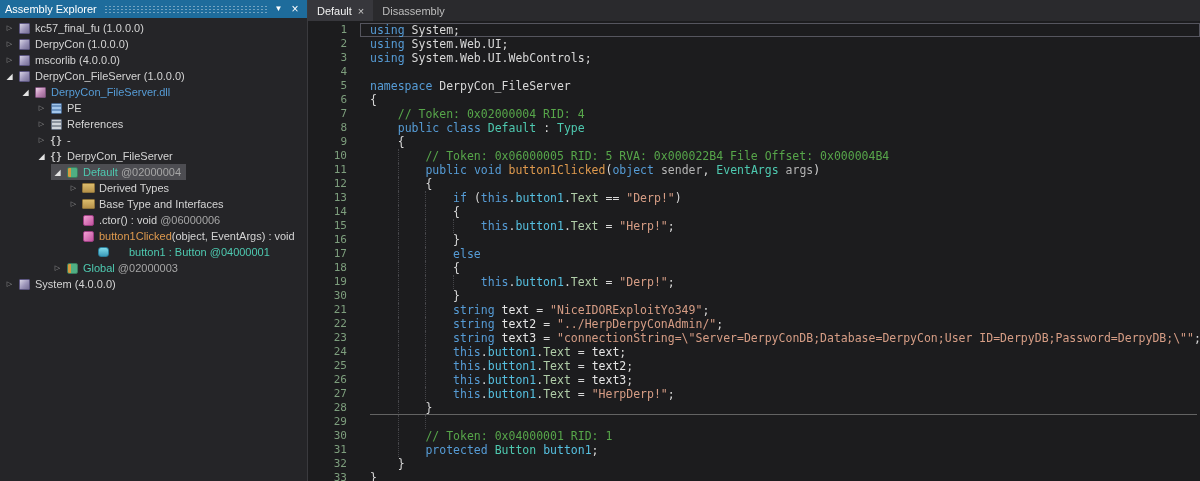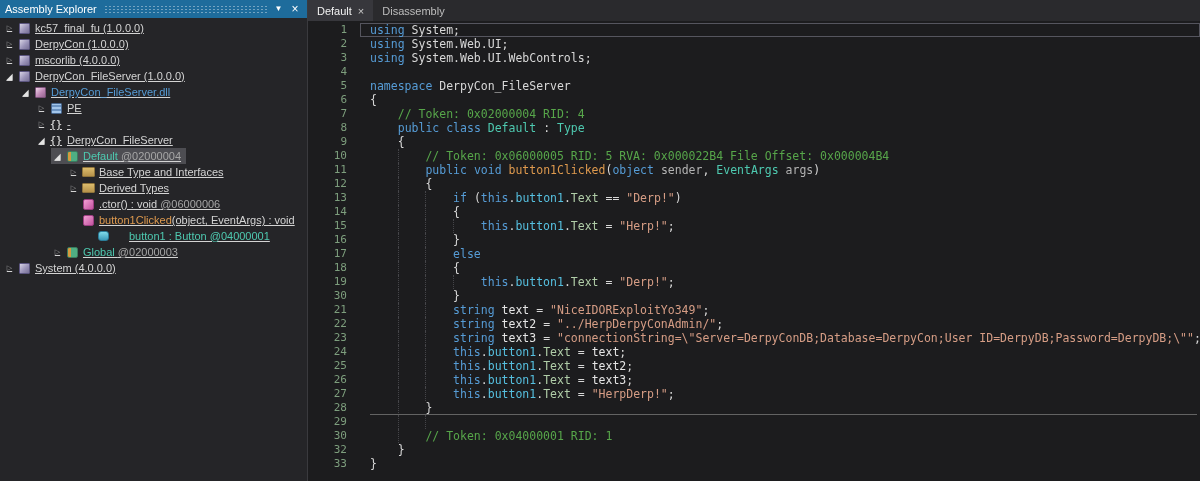--- a/index.html
+++ b/index.html
@@ -7,21 +7,21 @@
   .app{width:1200px;height:481px;display:flex;background:var(--c-editor,#1c1c1e);font-family:"Liberation Sans","DejaVu Sans",sans-serif;overflow:hidden;}
 
   
   .explorer{width:308px;flex:none;background:var(--c-panel,#252528);border-right:1px solid #3a3a3e;display:flex;flex-direction:column;overflow:hidden;}
   .explorer-header{height:18px;flex:none;background:var(--c-accent,#1e6c9c);display:flex;align-items:center;color:#fff;font-size:11px;}
   .explorer-title{padding:0 7px 0 5px;white-space:nowrap;}
   .header-dots{flex:1;height:9px;margin-right:4px;background-image:radial-gradient(rgba(255,255,255,.38) 1px,transparent 1.3px);background-size:4px 3px;}
   .header-btn{width:15px;flex:none;text-align:center;font-size:8px;color:#fff;line-height:18px;cursor:default;}
   .header-btn.close{font-size:12px;width:18px;margin-right:3px;}
   .tree{flex:1;padding-top:2px;overflow:hidden;}
-  .tree-row{height:16px;display:flex;align-items:center;padding-left:3px;font-size:11px;color:#d4d4d4;white-space:nowrap;overflow:hidden;text-decoration:underline;}
+  .tree-row{height:16px;display:flex;align-items:center;padding-left:3px;font-size:11px;color:#d4d4d4;white-space:nowrap;overflow:hidden;}
   .row-inner{display:inline-flex;align-items:center;height:16px;padding-right:5px;}
   .tree-row.selected .row-inner{background:var(--c-selection,#4d4d52);}
   .expander{width:13px;flex:none;font-size:7px;color:#9a9a9a;text-align:center;}
   .expander.open{color:#e4e4e4;font-size:8px;}
   .ticon{width:16px;height:14px;flex:none;display:inline-flex;align-items:center;justify-content:center;margin-right:3px;}
   .icon-assembly::before{content:'';display:inline-block;width:9px;height:9px;background:linear-gradient(135deg,#d6d2e4,#9a93b8 55%,#777095);border:1px solid #5c5680;border-radius:1px;}
   .icon-module::before{content:'';display:inline-block;width:9px;height:9px;background:linear-gradient(135deg,#eed4e8,#bd86b4 55%,#95648f);border:1px solid #7c527a;border-radius:1px;}
   .icon-pe::before{content:'';display:inline-block;width:9px;height:9px;background:repeating-linear-gradient(0deg,#a3c6ea 0 2px,#6c94c2 2px 4px);border:1px solid #49688f;border-radius:1px;}
   .icon-refs::before{content:'';display:inline-block;width:9px;height:9px;background:repeating-linear-gradient(0deg,#cfd4da 0 2px,#8b939d 2px 4px);border:1px solid #667080;border-radius:1px;}
   .icon-ns{color:#c9c9c9;font-family:"DejaVu Sans Mono",monospace;font-weight:bold;font-size:10px;}
@@ -109,20 +109,27 @@
         <div class="tree-row">
           <span class="row-inner" style="margin-left: 32px;">
             <span class="expander">▷</span>
             <span class="ticon icon-pe"></span>
             <span><span class="t-default">PE</span></span>
           </span>
         </div>
         <div class="tree-row">
           <span class="row-inner" style="margin-left: 32px;">
             <span class="expander">▷</span>
+            <span class="ticon icon-refs"></span>
+            <span><span class="t-default">References</span></span>
+          </span>
+        </div>
+        <div class="tree-row">
+          <span class="row-inner" style="margin-left: 32px;">
+            <span class="expander">▷</span>
             <span class="ticon icon-ns">{}</span>
             <span><span class="t-default">-</span></span>
           </span>
         </div>
         <div class="tree-row">
           <span class="row-inner" style="margin-left: 32px;">
             <span class="expander open">◢</span>
             <span class="ticon icon-ns">{}</span>
             <span><span class="t-default">DerpyCon_FileServer</span></span>
           </span>
@@ -131,28 +138,28 @@
           <span class="row-inner" style="margin-left: 48px;">
             <span class="expander open">◢</span>
             <span class="ticon icon-class"></span>
             <span><span class="t-teal">Default </span><span class="t-dim">@02000004</span></span>
           </span>
         </div>
         <div class="tree-row">
           <span class="row-inner" style="margin-left: 64px;">
             <span class="expander">▷</span>
             <span class="ticon icon-folder"></span>
+            <span><span class="t-default">Derived Types</span></span>
+          </span>
+        </div>
+        <div class="tree-row">
+          <span class="row-inner" style="margin-left: 64px;">
+            <span class="expander">▷</span>
+            <span class="ticon icon-folder"></span>
             <span><span class="t-default">Base Type and Interfaces</span></span>
-          </span>
-        </div>
-        <div class="tree-row">
-          <span class="row-inner" style="margin-left: 64px;">
-            <span class="expander">▷</span>
-            <span class="ticon icon-folder"></span>
-            <span><span class="t-default">Derived Types</span></span>
           </span>
         </div>
         <div class="tree-row">
           <span class="row-inner" style="margin-left: 64px;">
             <span class="expander"></span>
             <span class="ticon icon-method"></span>
             <span><span class="t-default">.ctor() : void </span><span class="t-dim">@06000006</span></span>
           </span>
         </div>
         <div class="tree-row">
@@ -220,17 +227,18 @@
         <div class="cline"><span class="lnum">21</span><span class="lc"><span class="guide" style="left: calc(4ch + 10px);"></span><span class="guide" style="left: calc(8ch + 10px);"></span><span class="tk-p">            </span><span class="tk-k">string</span><span class="tk-p"> </span><span class="tk-l">text</span><span class="tk-p"> = </span><span class="tk-s">"NiceIDORExploitYo349"</span><span class="tk-p">;</span></span></div>
         <div class="cline"><span class="lnum">22</span><span class="lc"><span class="guide" style="left: calc(4ch + 10px);"></span><span class="guide" style="left: calc(8ch + 10px);"></span><span class="tk-p">            </span><span class="tk-k">string</span><span class="tk-p"> </span><span class="tk-l">text2</span><span class="tk-p"> = </span><span class="tk-s">"../HerpDerpyConAdmin/"</span><span class="tk-p">;</span></span></div>
         <div class="cline"><span class="lnum">23</span><span class="lc"><span class="guide" style="left: calc(4ch + 10px);"></span><span class="guide" style="left: calc(8ch + 10px);"></span><span class="tk-p">            </span><span class="tk-k">string</span><span class="tk-p"> </span><span class="tk-l">text3</span><span class="tk-p"> = </span><span class="tk-s">"connectionString=\"Server=DerpyConDB;Database=DerpyCon;User ID=DerpyDB;Password=DerpyDB;\""</span><span class="tk-p">;</span></span></div>
         <div class="cline"><span class="lnum">24</span><span class="lc"><span class="guide" style="left: calc(4ch + 10px);"></span><span class="guide" style="left: calc(8ch + 10px);"></span><span class="tk-p">            </span><span class="tk-k">this</span><span class="tk-p">.</span><span class="tk-f">button1</span><span class="tk-p">.</span><span class="tk-pr">Text</span><span class="tk-p"> = </span><span class="tk-l">text</span><span class="tk-p">;</span></span></div>
         <div class="cline"><span class="lnum">25</span><span class="lc"><span class="guide" style="left: calc(4ch + 10px);"></span><span class="guide" style="left: calc(8ch + 10px);"></span><span class="tk-p">            </span><span class="tk-k">this</span><span class="tk-p">.</span><span class="tk-f">button1</span><span class="tk-p">.</span><span class="tk-pr">Text</span><span class="tk-p"> = </span><span class="tk-l">text2</span><span class="tk-p">;</span></span></div>
         <div class="cline"><span class="lnum">26</span><span class="lc"><span class="guide" style="left: calc(4ch + 10px);"></span><span class="guide" style="left: calc(8ch + 10px);"></span><span class="tk-p">            </span><span class="tk-k">this</span><span class="tk-p">.</span><span class="tk-f">button1</span><span class="tk-p">.</span><span class="tk-pr">Text</span><span class="tk-p"> = </span><span class="tk-l">text3</span><span class="tk-p">;</span></span></div>
         <div class="cline"><span class="lnum">27</span><span class="lc"><span class="guide" style="left: calc(4ch + 10px);"></span><span class="guide" style="left: calc(8ch + 10px);"></span><span class="tk-p">            </span><span class="tk-k">this</span><span class="tk-p">.</span><span class="tk-f">button1</span><span class="tk-p">.</span><span class="tk-pr">Text</span><span class="tk-p"> = </span><span class="tk-s">"HerpDerp!"</span><span class="tk-p">;</span></span></div>
         <div class="cline sep"><span class="lnum">28</span><span class="lc"><span class="guide" style="left: calc(4ch + 10px);"></span><span class="tk-p">        }</span></span></div>
         <div class="cline"><span class="lnum">29</span><span class="lc"><span class="guide" style="left: calc(4ch + 10px);"></span><span class="guide" style="left: calc(8ch + 10px);"></span></span></div>
         <div class="cline"><span class="lnum">30</span><span class="lc"><span class="guide" style="left: calc(4ch + 10px);"></span><span class="tk-p">        </span><span class="tk-c">// Token: 0x04000001 RID: 1</span></span></div>
+        <div class="cline"><span class="lnum">31</span><span class="lc"><span class="guide" style="left: calc(4ch + 10px);"></span><span class="tk-p">        </span><span class="tk-k">protected</span><span class="tk-p"> </span><span class="tk-t">Button</span><span class="tk-p"> </span><span class="tk-f">button1</span><span class="tk-p">;</span></span></div>
         <div class="cline"><span class="lnum">32</span><span class="lc"><span class="tk-p">    }</span></span></div>
         <div class="cline"><span class="lnum">33</span><span class="lc"><span class="tk-p">}</span></span></div>
       </div>
   </main>
 </div>
 
 </body></html>

